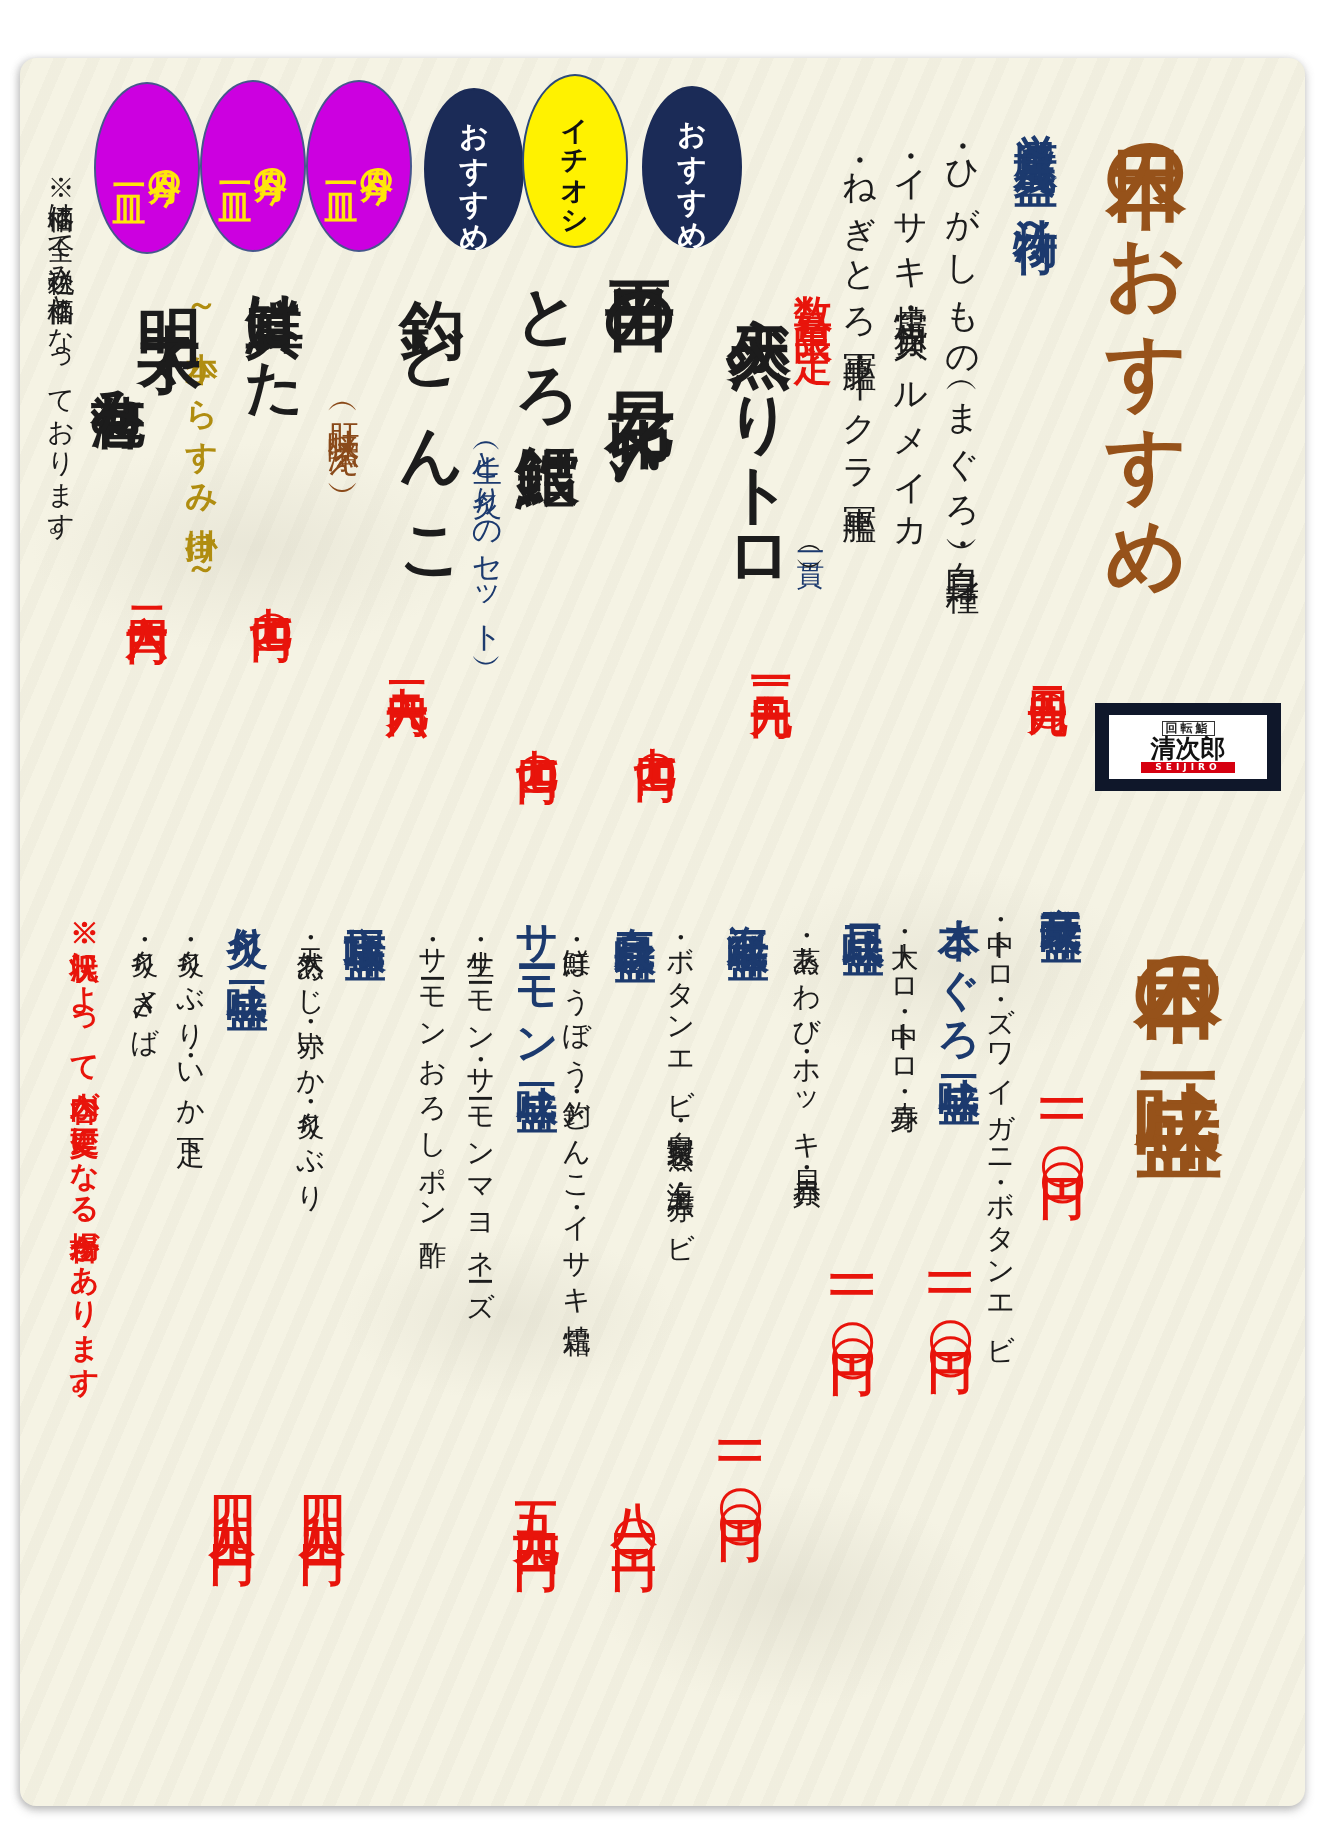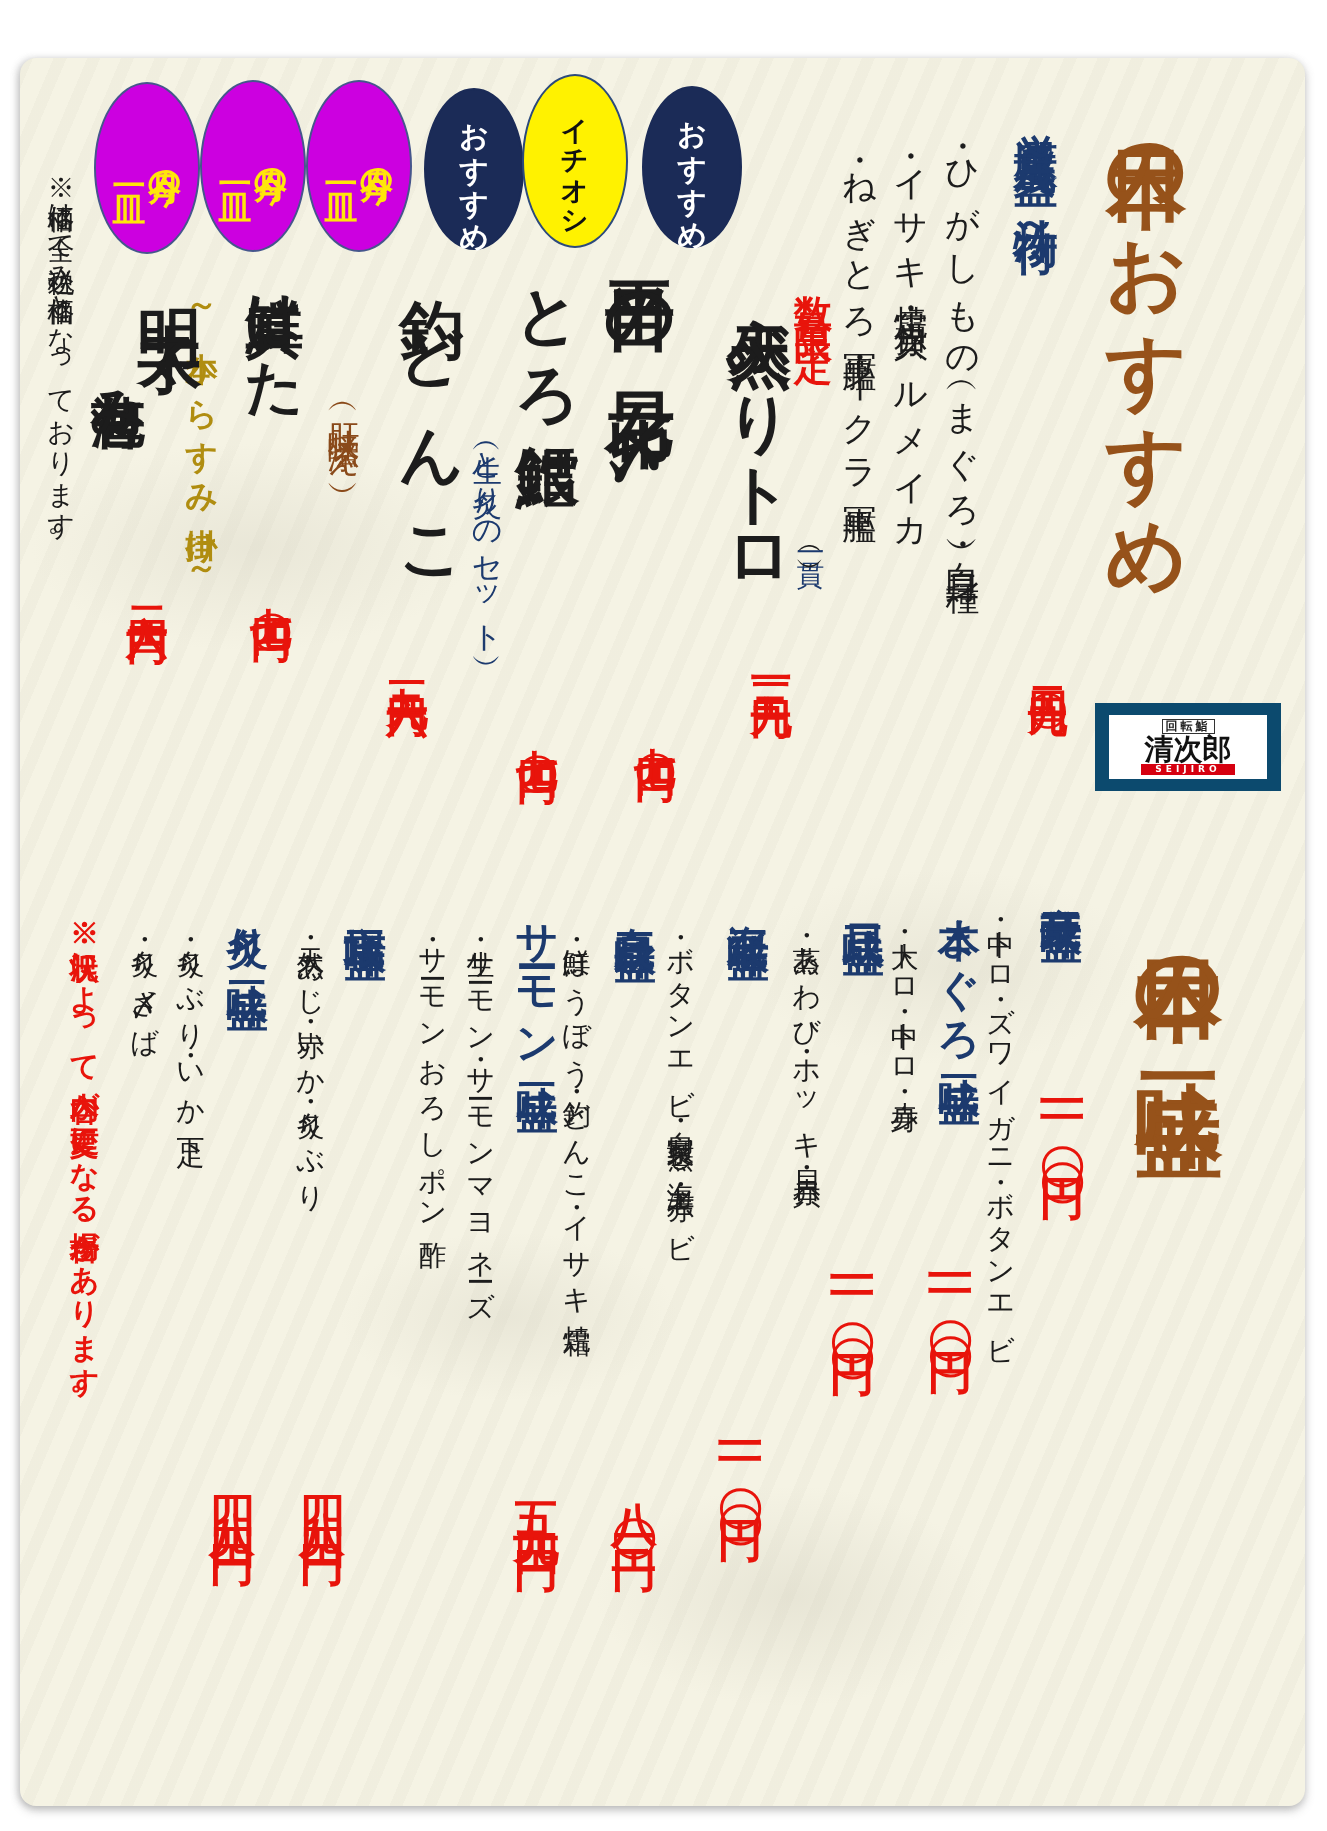--- a/index.html
+++ b/index.html
@@ -25,27 +25,27 @@
   .bitems{color:#1c1c1c;font-size:28px;letter-spacing:4px;}
   .bprice{color:#e8140b;font-weight:bold;font-size:46px;letter-spacing:16px;}
   .tprice{color:#e8140b;font-weight:bold;font-size:42px;letter-spacing:6px;}
   .sub{font-size:34px;letter-spacing:8px;color:#1c1c1c;}
   .badge{position:absolute;border-radius:50%;display:flex;align-items:center;justify-content:center;
     font-family:"DejaVu Sans",sans-serif;font-weight:bold;}
   .badge .bt{writing-mode:vertical-rl;text-orientation:mixed;text-align:center;line-height:1.08;}
   .badge.magenta{background:#cc00e0;border:2px solid #46568c;color:#ffe60a;font-size:33px;}
   .badge.navyb{background:#1b2b57;border:2px solid #1b2b57;color:#ffffff;font-size:29px;}
   .badge.yellowb{background:#fff200;border:2px solid #2c4a7c;color:#111111;font-size:27px;}
-  .logo{position:absolute;left:1095px;top:703px;width:186px;height:88px;background:#0c4a6e;
+  .logo{position:absolute;left:1095px;top:703px;width:186px;height:88px;background:#0f172a;
     display:flex;align-items:center;justify-content:center;}
   .logo-inner{background:#ffffff;width:158px;height:64px;display:flex;flex-direction:column;
     align-items:center;justify-content:center;font-family:"DejaVu Sans",sans-serif;}
   .logo-kaiten{font-size:12px;font-weight:bold;color:#222;border:1px solid #333;line-height:1.1;
     padding:0 3px;letter-spacing:3px;}
-  .logo-name{font-size:29px;font-weight:bold;color:#111;line-height:1.05;font-family:"DejaVu Serif",serif;}
+  .logo-name{font-size:25px;font-weight:bold;color:#111;line-height:1.05;font-family:"DejaVu Serif",serif;}
   .logo-band{background:#d60010;color:#ffffff;font-size:9px;letter-spacing:4px;line-height:1.2;
     padding:0 14px;font-weight:bold;}
 </style>
 </head>
 <body>
 
 <div class="paper"></div>
 
 <div class="v title" style="left:1108px;top:86px;font-size:80px;letter-spacing:2px;">本日のおすすめ</div>
 

